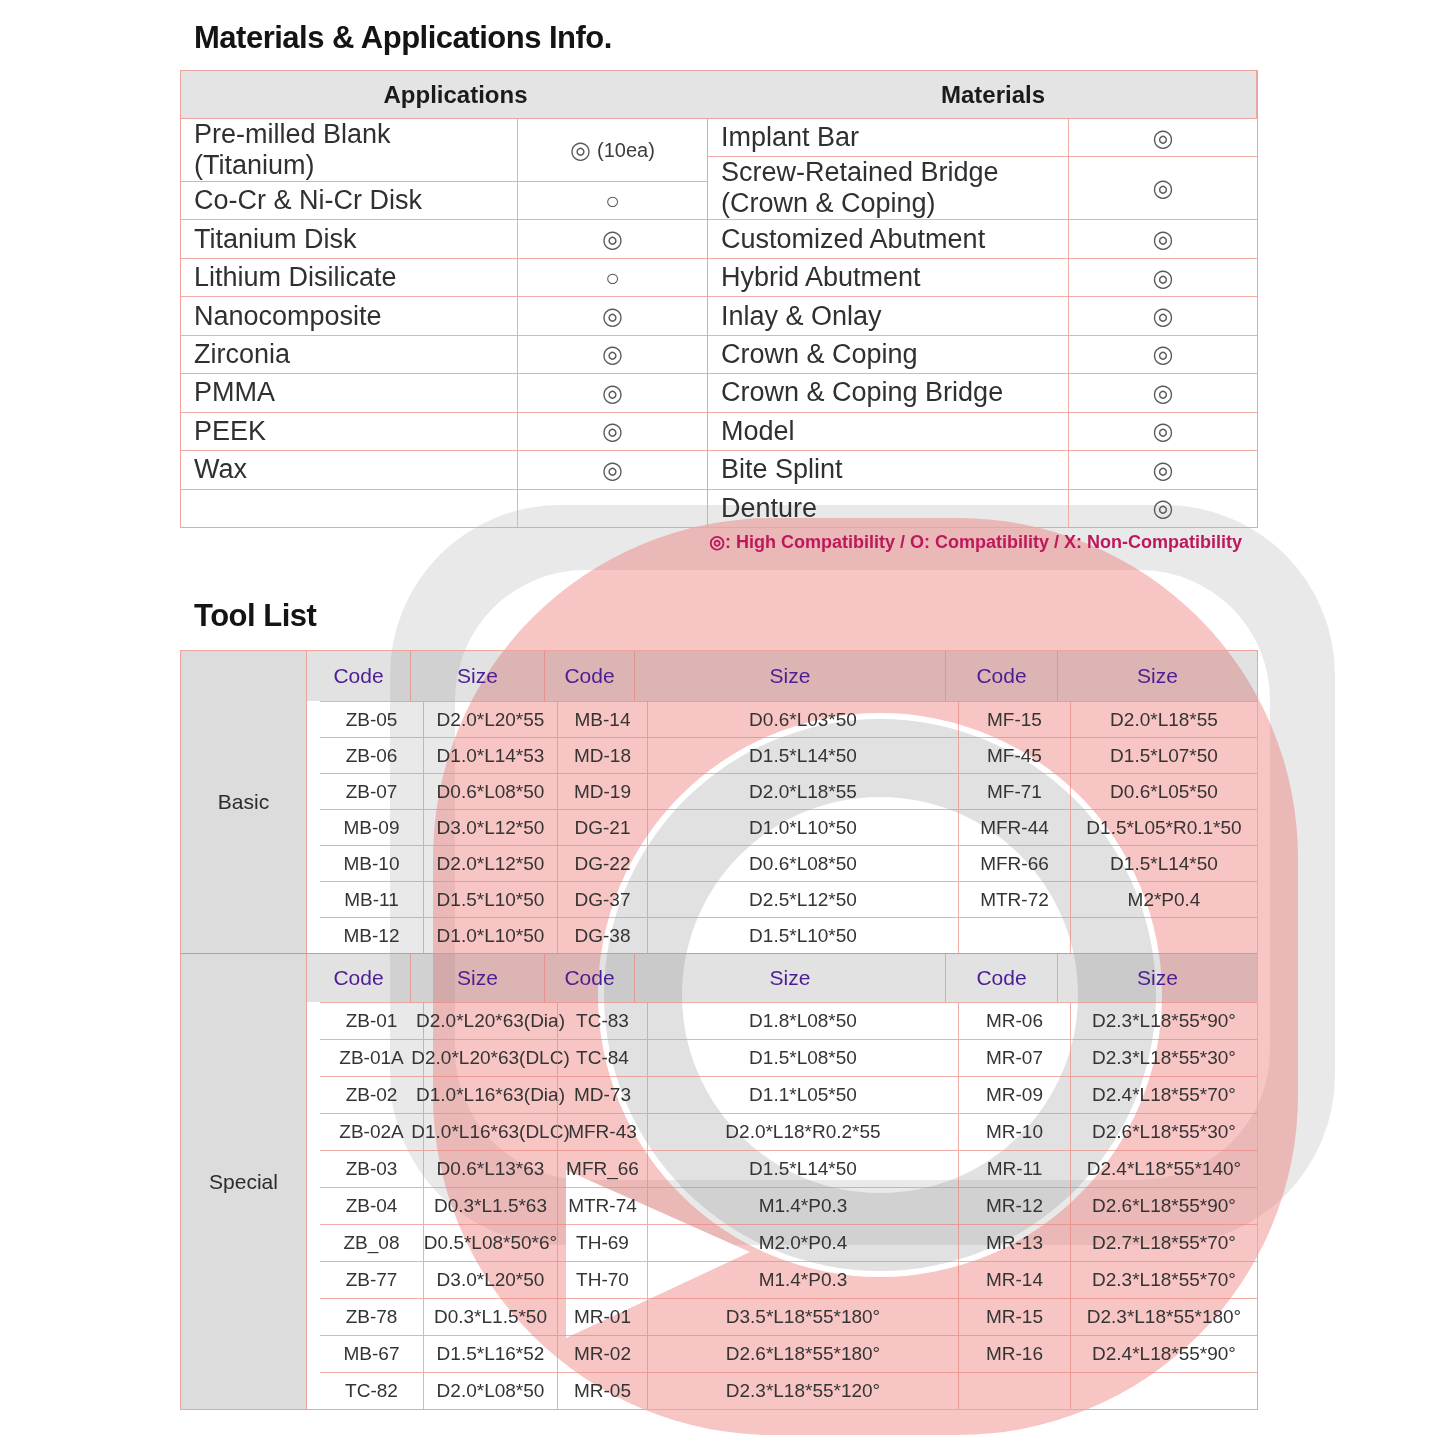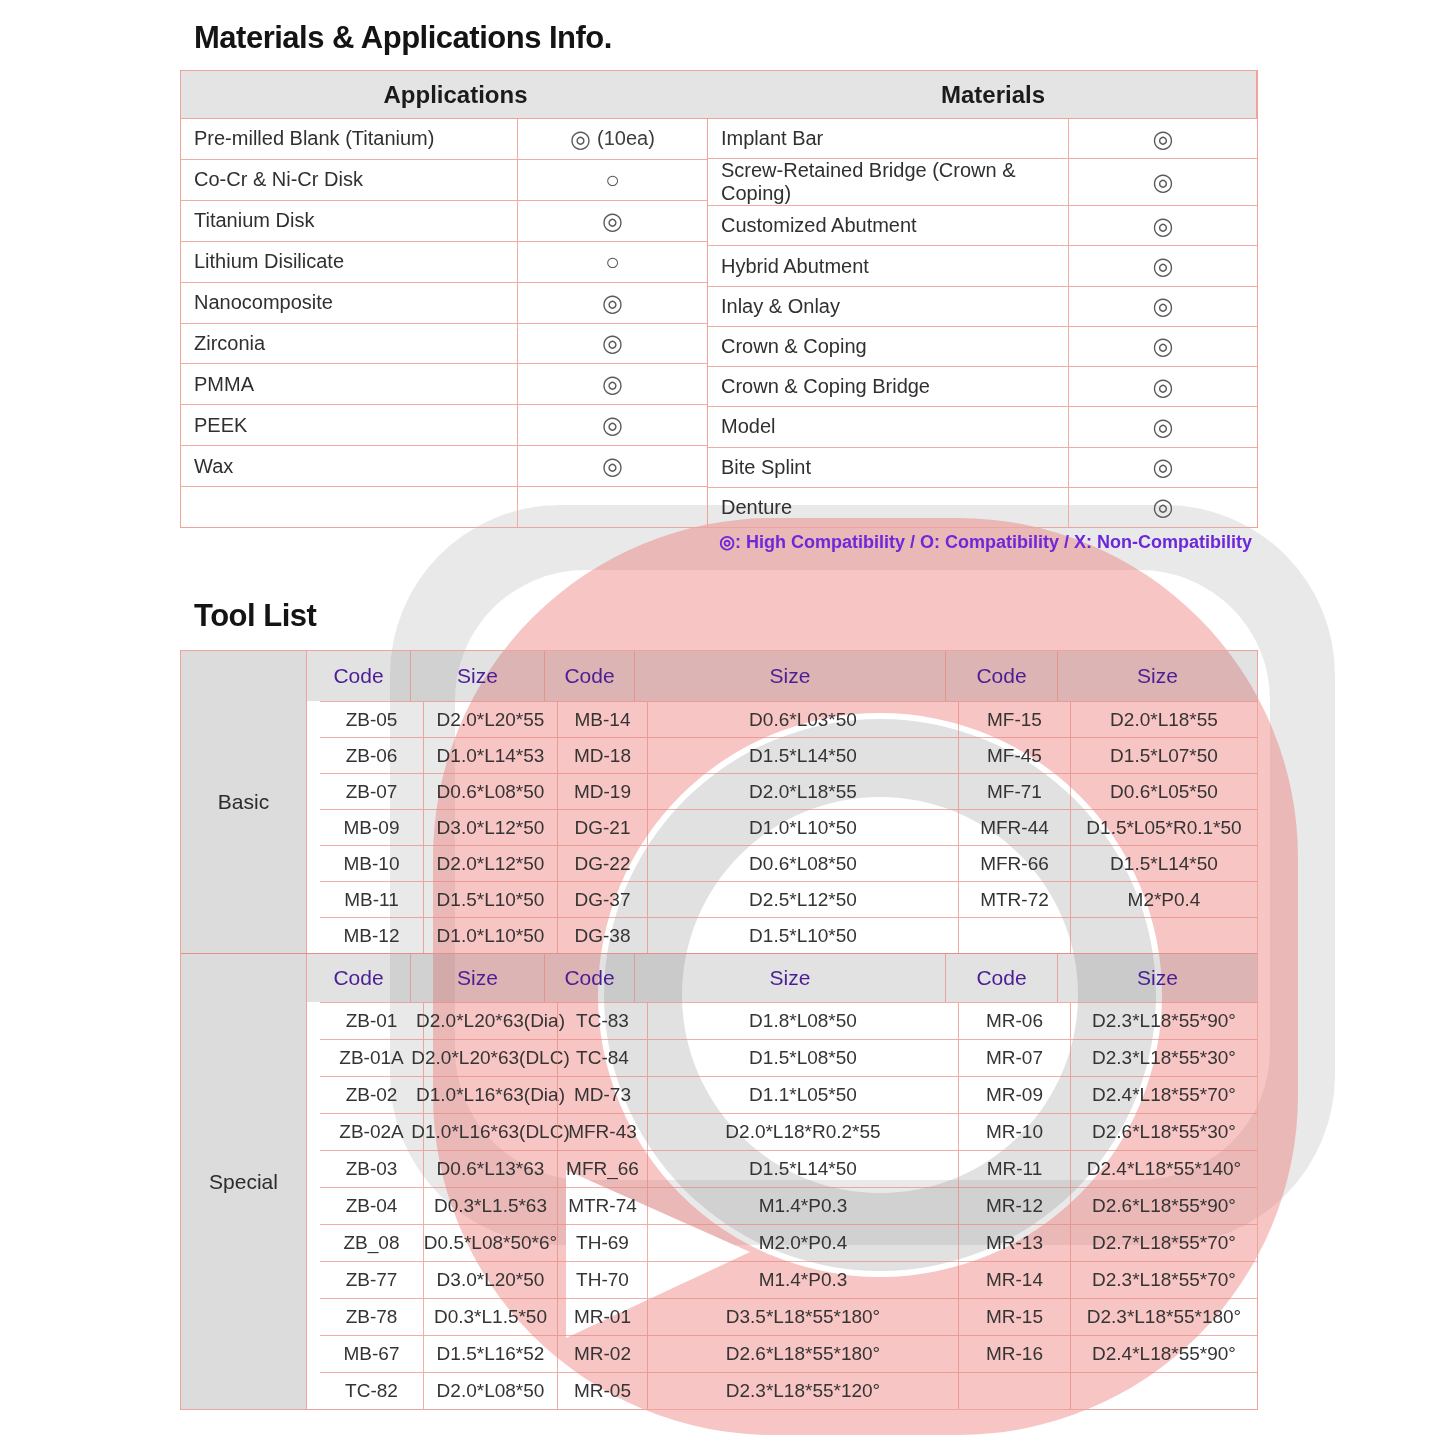--- a/index.html
+++ b/index.html
@@ -20,30 +20,30 @@
   .mhead{display:flex;height:48px;background:#e4e4e4;border-bottom:1px solid #eea39c;box-sizing:border-box;}
   .mh{display:flex;align-items:center;justify-content:center;font-weight:bold;font-size:24px;color:#1b1b1b;}
   .mh-left{width:527px;border-right:1px solid #eea39c;box-sizing:border-box;}
   .mh-right{flex:1;}
   .mbody{display:flex;height:408px;}
   .mcol{display:flex;flex-direction:column;}
   .mcol-left{width:527px;border-right:1px solid #eea39c;box-sizing:border-box;}
   .mcol-right{flex:1;}
   .m-row{flex:1;display:flex;border-bottom:1px solid #f3aca5;box-sizing:border-box;}
   .m-row:last-child{border-bottom:none;}
-  .m-name{display:flex;align-items:center;padding-left:13px;font-size:20px;color:#303030;box-sizing:border-box;border-right:1px solid #f3aca5;}
+  .m-name{display:flex;align-items:center;padding-left:13px;font-size:27px;color:#303030;box-sizing:border-box;border-right:1px solid #f3aca5;}
   .mcol-left .m-name{width:337px;}
   .mcol-right .m-name{width:361px;}
   .m-sym{flex:1;display:flex;align-items:center;justify-content:center;font-size:21px;color:#5a5a5a;}
   .m-sym .ring{font-size:24px;line-height:1;}
   .m-sym .note{font-size:20px;color:#3c3c3c;margin-left:6px;}
 
   .footnote{
-    position:absolute;top:531px;right:193px;z-index:2;
-    font-size:18px;font-weight:bold;color:#6d28d9;
+    position:absolute;top:531px;right:203px;z-index:2;
+    font-size:18px;font-weight:bold;color:#be185d;
   }
 
   
   .ttable{
     position:absolute;left:180px;top:650px;width:1078px;z-index:2;
     border:1px solid #eea39c;box-sizing:border-box;
   }
   .tsec{display:flex;}
   .tsec + .tsec{border-top:1px solid #e2908a;}
   .tlabel{

